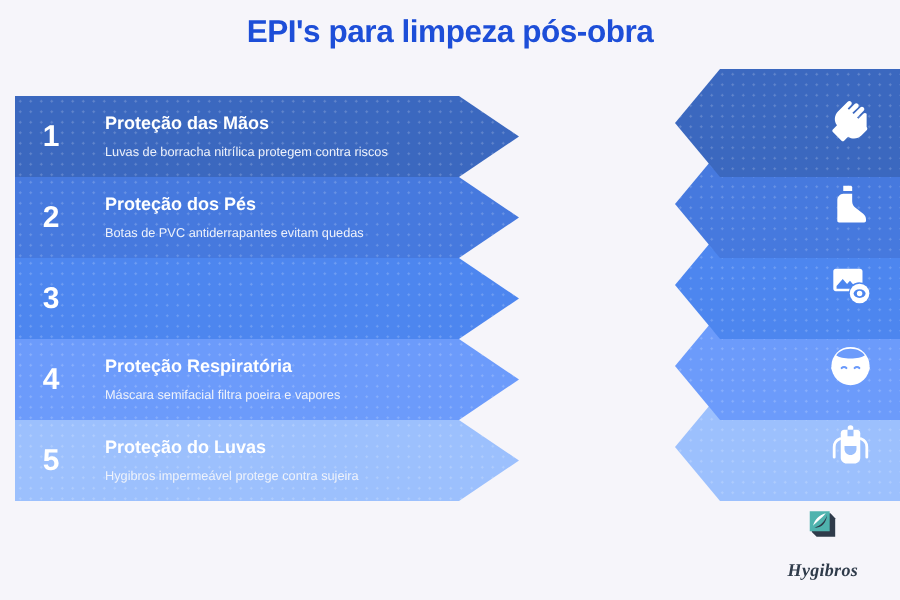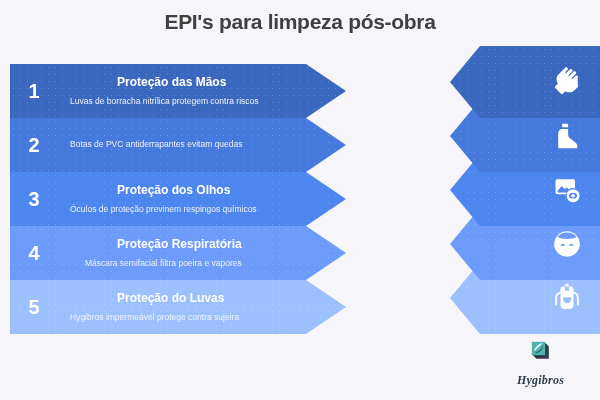--- a/index.html
+++ b/index.html
@@ -11,21 +11,21 @@
     overflow:hidden;
   }
 
   
   .title {
     position:absolute;
     top:10px; left:0; width:600px;
     text-align:center;
     font-size:21px;
     font-weight:bold;
-    color:#404040;
+    color:#1d4ed8;
     letter-spacing:-0.3px;
   }
 
   
   .steps {
     position:absolute;
     left:10px; top:64px;
     width:336px;
     height:270px;
   }
@@ -54,21 +54,20 @@
     color:#ffffff;
     position:relative; z-index:2;
   }
   .step-text { position:relative; z-index:2; padding-left:12px;}
   .step-title {
     font-size:12px;
     font-weight:bold;
     color:#ffffff;
     line-height:1.3;
     margin-bottom:5px;
-    margin-left:47px;
   }
   .step-desc {
     font-size:8.5px;
     color:#eef2fb;
     line-height:1.3;
     text-align:right;
   }
 
   
   .panels {
@@ -93,21 +92,21 @@
     position:absolute; inset:0;
     background-image:radial-gradient(rgba(255,255,255,.20) 0.7px, transparent 0.8px);
     background-size:7px 7px;
     pointer-events:none;
   }
   .panel svg { position:relative; z-index:2; display:block; }
 
   
   .logo {
     position:absolute;
-    right:36px; bottom:12px;
+    right:28px; bottom:12px;
     display:flex;
     flex-direction:column;
     align-items:center;
     gap:7px;
   }
   .logo-name {
     font-family:"Liberation Serif", serif;
     font-style:italic;
     font-weight:bold;
     font-size:12px;
@@ -126,30 +125,27 @@
     <div class="step-num">1</div>
     <div class="step-text">
       <div class="step-title">Proteção das Mãos</div>
       <div class="step-desc">Luvas de borracha nitrílica protegem contra riscos</div>
     </div>
   </div>
 
   <div class="step" style="background: rgb(70, 121, 222); top: 54px;">
     <div class="step-num">2</div>
     <div class="step-text">
+      <div class="step-title">Proteção dos Pés</div>
       <div class="step-desc">Botas de PVC antiderrapantes evitam quedas</div>
     </div>
   </div>
 
   <div class="step" style="background: rgb(77, 134, 239); top: 108px;">
     <div class="step-num">3</div>
-    <div class="step-text">
-      <div class="step-title">Proteção dos Olhos</div>
-      <div class="step-desc">Óculos de proteção previnem respingos químicos</div>
-    </div>
   </div>
 
   <div class="step" style="background: rgb(108, 155, 251); top: 162px;">
     <div class="step-num">4</div>
     <div class="step-text">
       <div class="step-title">Proteção Respiratória</div>
       <div class="step-desc">Máscara semifacial filtra poeira e vapores</div>
     </div>
   </div>
 

